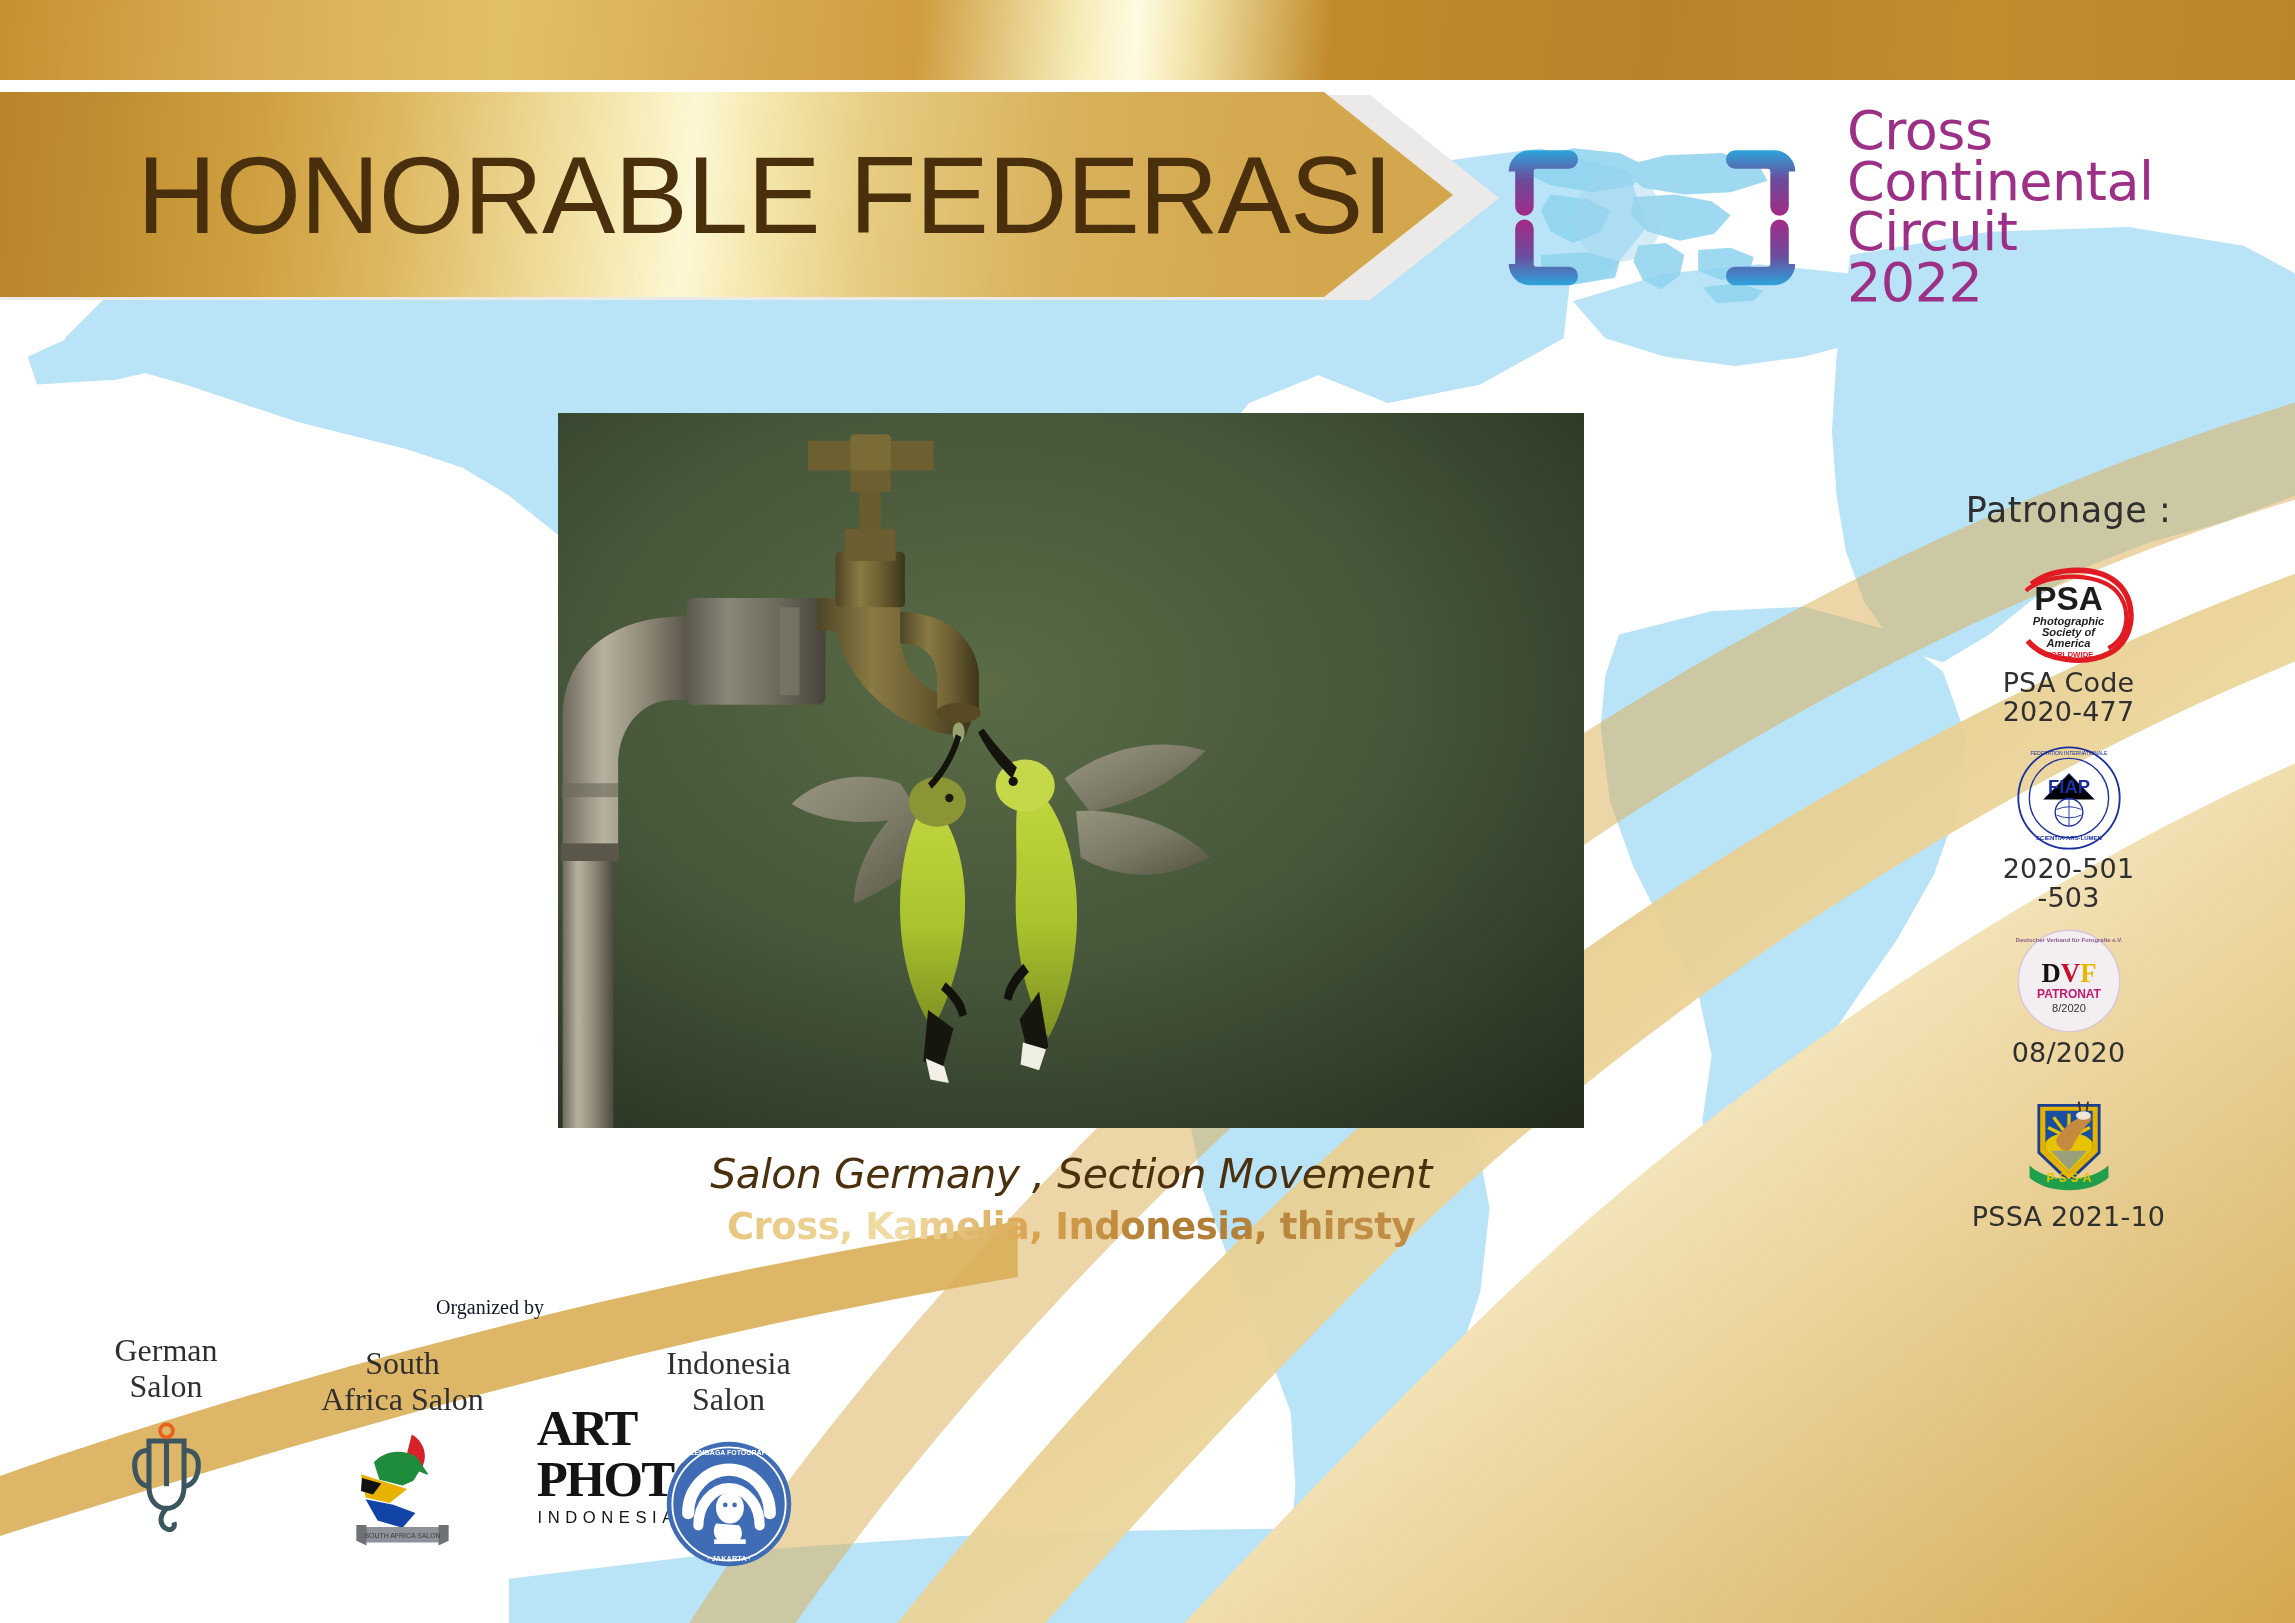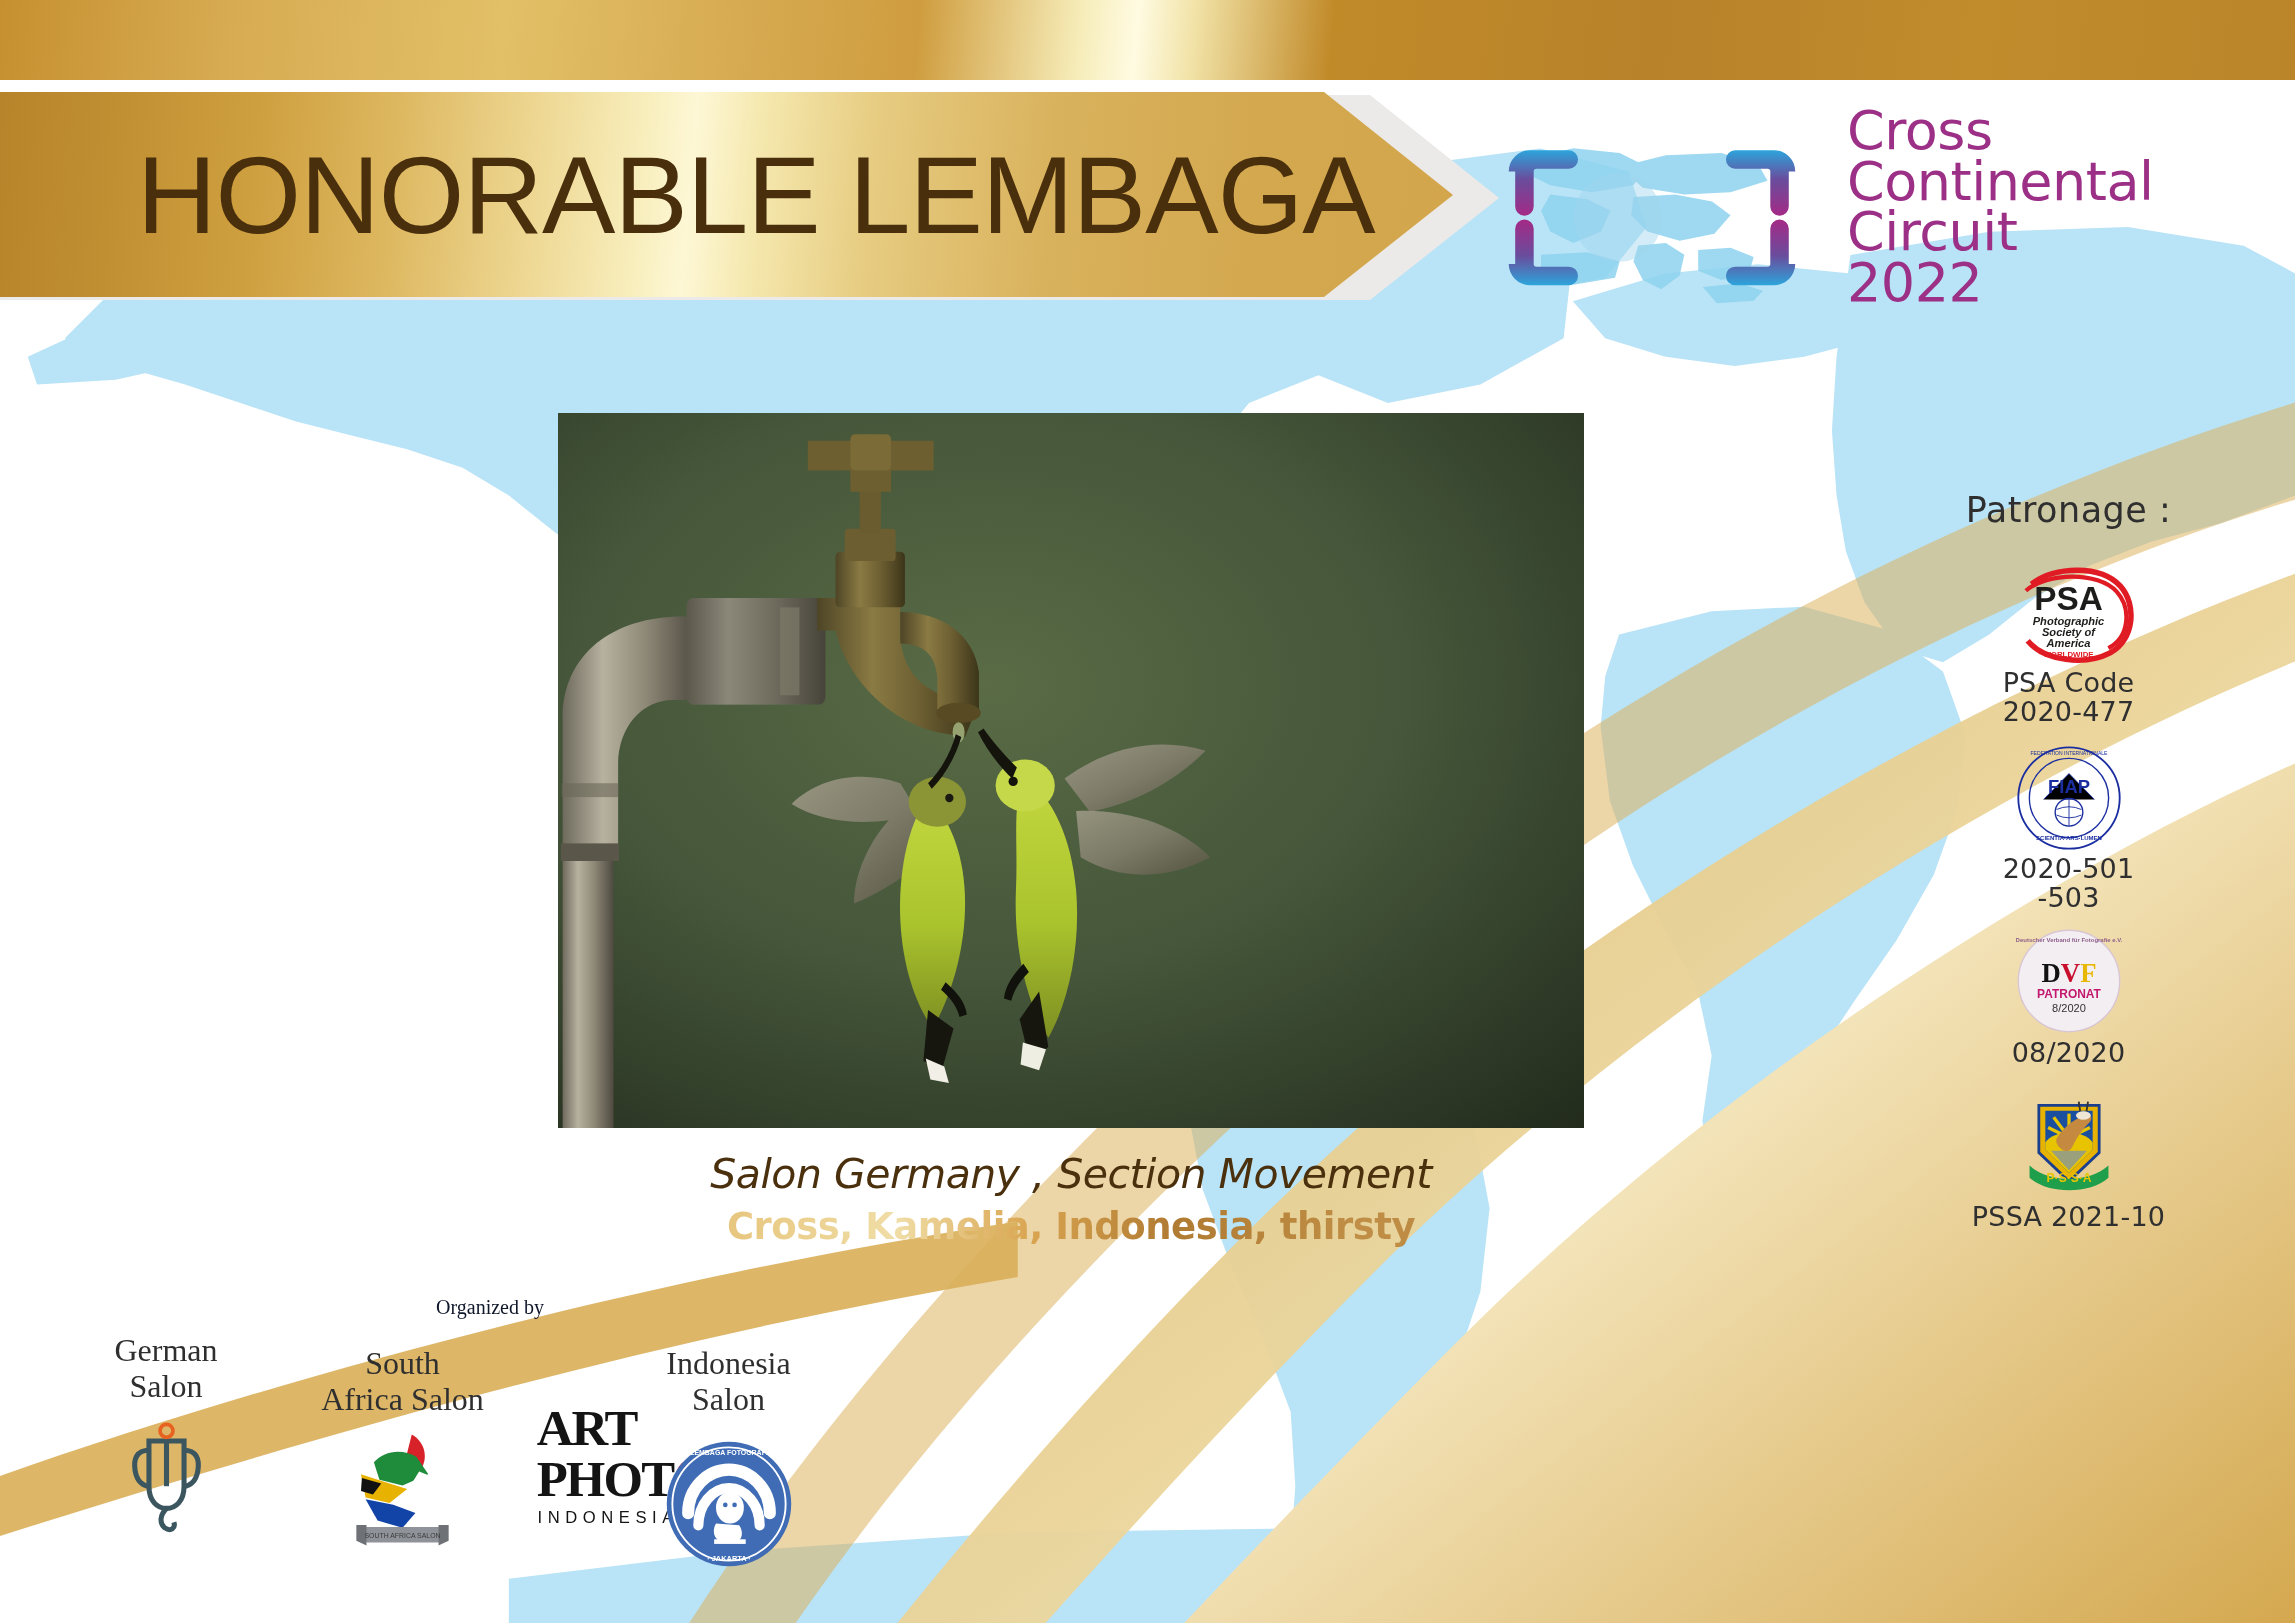--- a/index.html
+++ b/index.html
@@ -241,21 +241,21 @@
                L1490,3508 C1740,3120 2120,2660 2620,2200 C3260,1610 4110,1130 4961,870 Z" fill="#dcb25f" opacity="0.55"></path>
 
       <path d="M0,3190 C600,2980 1400,2760 2200,2640 L2200,2760 C1420,2890 660,3110 0,3320 Z" fill="#d9ae58" opacity="0.9"></path>
     </svg>
   </div>
 
   <div class="topbar"></div>
 
   <div class="banner-shadow"></div>
   <div class="banner"></div>
-  <div class="banner-title">HONORABLE LEMBAGA</div>
+  <div class="banner-title">HONORABLE FEDERASI</div>
 
   <div class="logo">
     <div class="logo-mark">
       <svg viewBox="0 0 740 440">
         <defs>
           <linearGradient id="brkA" x1="0" y1="0" x2="0" y2="1">
             <stop offset="0%" stop-color="#2da4db"></stop>
             <stop offset="45%" stop-color="#6a4c9c"></stop>
             <stop offset="100%" stop-color="#a42a86"></stop>
           </linearGradient>

